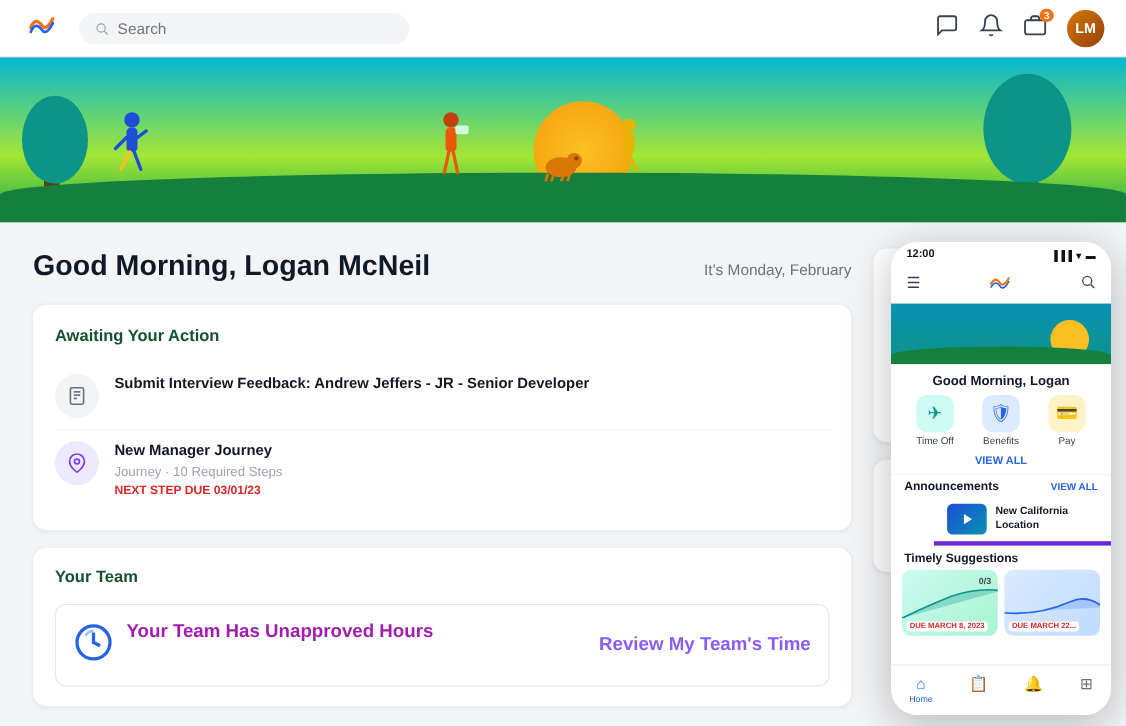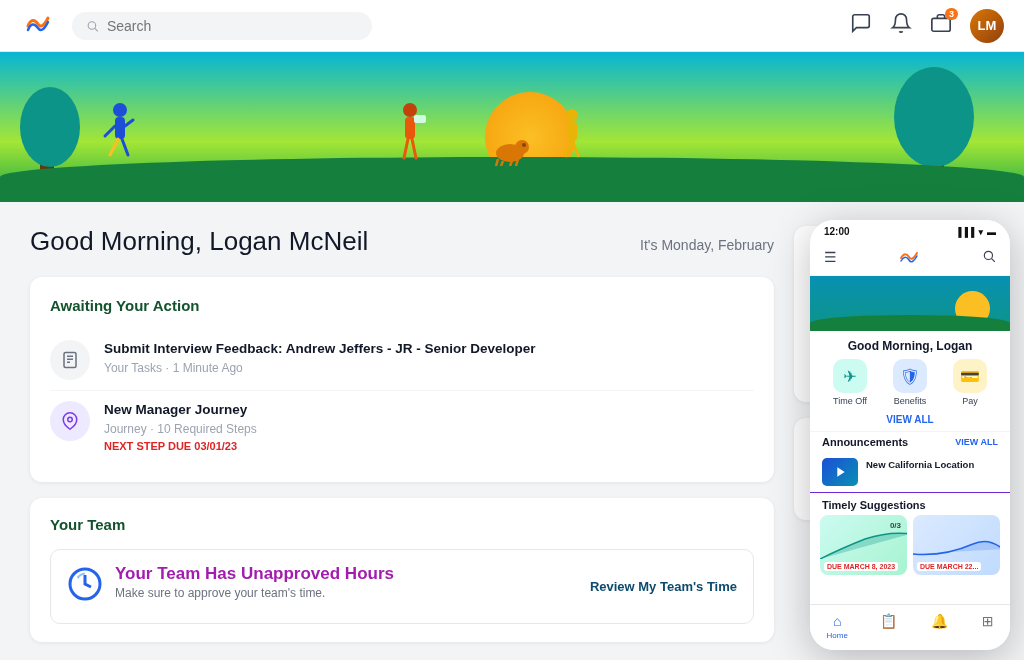--- a/index.html
+++ b/index.html
@@ -129,21 +129,21 @@
     }
 
     .greeting-row {
       display: flex;
       align-items: baseline;
       justify-content: space-between;
       margin-bottom: 4px;
     }
     .greeting-text {
       font-size: 26px;
-      font-weight: 400;
+      font-weight: 700;
       color: #111827;
     }
     .date-text {
       font-size: 14px;
       color: #6b7280;
     }
 
     .card {
       background: #fff;
       border-radius: 12px;
@@ -358,21 +358,22 @@
       border-top: 1px solid #f3f4f6;
     }
     .phone-section-title { font-size: 11px; font-weight: 700; color: #111827; }
     .phone-section-link { font-size: 9px; font-weight: 700; color: #2563eb; cursor: pointer; }
 
     .phone-ann-item {
       display: flex;
       gap: 8px;
       padding: 6px 12px;
       align-items: flex-start;
-      border-bottom: 1px solid #6d28d9;
+      border-bottom: 4px solid #6d28d9;
+      margin-left: 39px;
     }
     .phone-ann-thumb {
       width: 36px;
       height: 28px;
       border-radius: 5px;
       background: linear-gradient(135deg, #1d4ed8, #0891b2);
       display: flex;
       align-items: center;
       justify-content: center;
       color: #fff;
@@ -449,21 +450,21 @@
       border-radius: 10px;
       padding: 14px 16px;
       display: flex;
       align-items: center;
       justify-content: space-between;
     }
     .team-item-left { display: flex; gap: 12px; align-items: flex-start; }
     .team-clock-icon { font-size: 28px; color: #2563eb; margin-top: 2px; }
     .team-text-main { font-size: 17px; font-weight: 600; color: #a21caf; }
     .team-text-sub { font-size: 12px; color: #6b7280; margin-top: 2px; }
-    .team-link { font-size: 13px; font-weight: 600; color: #0c4a6e; cursor: pointer; white-space: nowrap; }
+    .team-link { font-size: 17px; font-weight: 600; color: #8b5cf6; cursor: pointer; white-space: nowrap; }
   </style>
 </head>
 <body>
 
 <div class="top-nav">
 
   <div>
     <svg class="logo" viewBox="0 0 36 36" fill="none">
       <circle cx="18" cy="18" r="18" fill="#fff"></circle>
       <path d="M8 20 Q12 10 18 18 Q22 24 28 12" stroke="#f97316" stroke-width="3" fill="none" stroke-linecap="round"></path>
@@ -580,21 +581,20 @@
         <div class="action-icon gray">
           <svg width="18" height="18" fill="none" stroke="#6b7280" stroke-width="2" viewBox="0 0 24 24">
               <rect x="4" y="2" width="16" height="20" rx="2"></rect>
               <line x1="8" y1="7" x2="16" y2="7"></line>
               <line x1="8" y1="11" x2="16" y2="11"></line>
               <line x1="8" y1="15" x2="12" y2="15"></line>
             </svg>
         </div>
         <div>
           <div class="action-text-main">Submit Interview Feedback: Andrew Jeffers - JR - Senior Developer</div>
-          <div class="action-text-sub">Your Tasks · 1 Minute Ago</div>
         </div>
       </div>
 
       <div class="action-item">
         <div class="action-icon purple">
           <svg width="18" height="18" fill="none" stroke="#7c3aed" stroke-width="2" viewBox="0 0 24 24">
               <path d="M21 10c0 7-9 13-9 13S3 17 3 10a9 9 0 0 1 18 0z"></path>
               <circle cx="12" cy="10" r="3"></circle>
             </svg>
         </div>
@@ -612,21 +612,20 @@
         <div class="team-item-left">
           <div class="team-clock-icon">
             <svg width="36" height="36" fill="none" stroke="#2563eb" stroke-width="2" viewBox="0 0 24 24">
               <circle cx="12" cy="12" r="10"></circle>
               <path d="M12 6v6l4 2"></path>
               <path d="M7 8 A7 7 0 0 1 12 5" stroke="#93c5fd" stroke-width="1.5"></path>
             </svg>
           </div>
           <div>
             <div class="team-text-main">Your Team Has Unapproved Hours</div>
-            <div class="team-text-sub">Make sure to approve your team's time.</div>
           </div>
         </div>
         <span class="team-link">Review My Team's Time</span>
       </div>
     </div>
   </div>
 
   <div class="right-col">
 
     <div class="quick-tasks-card">

